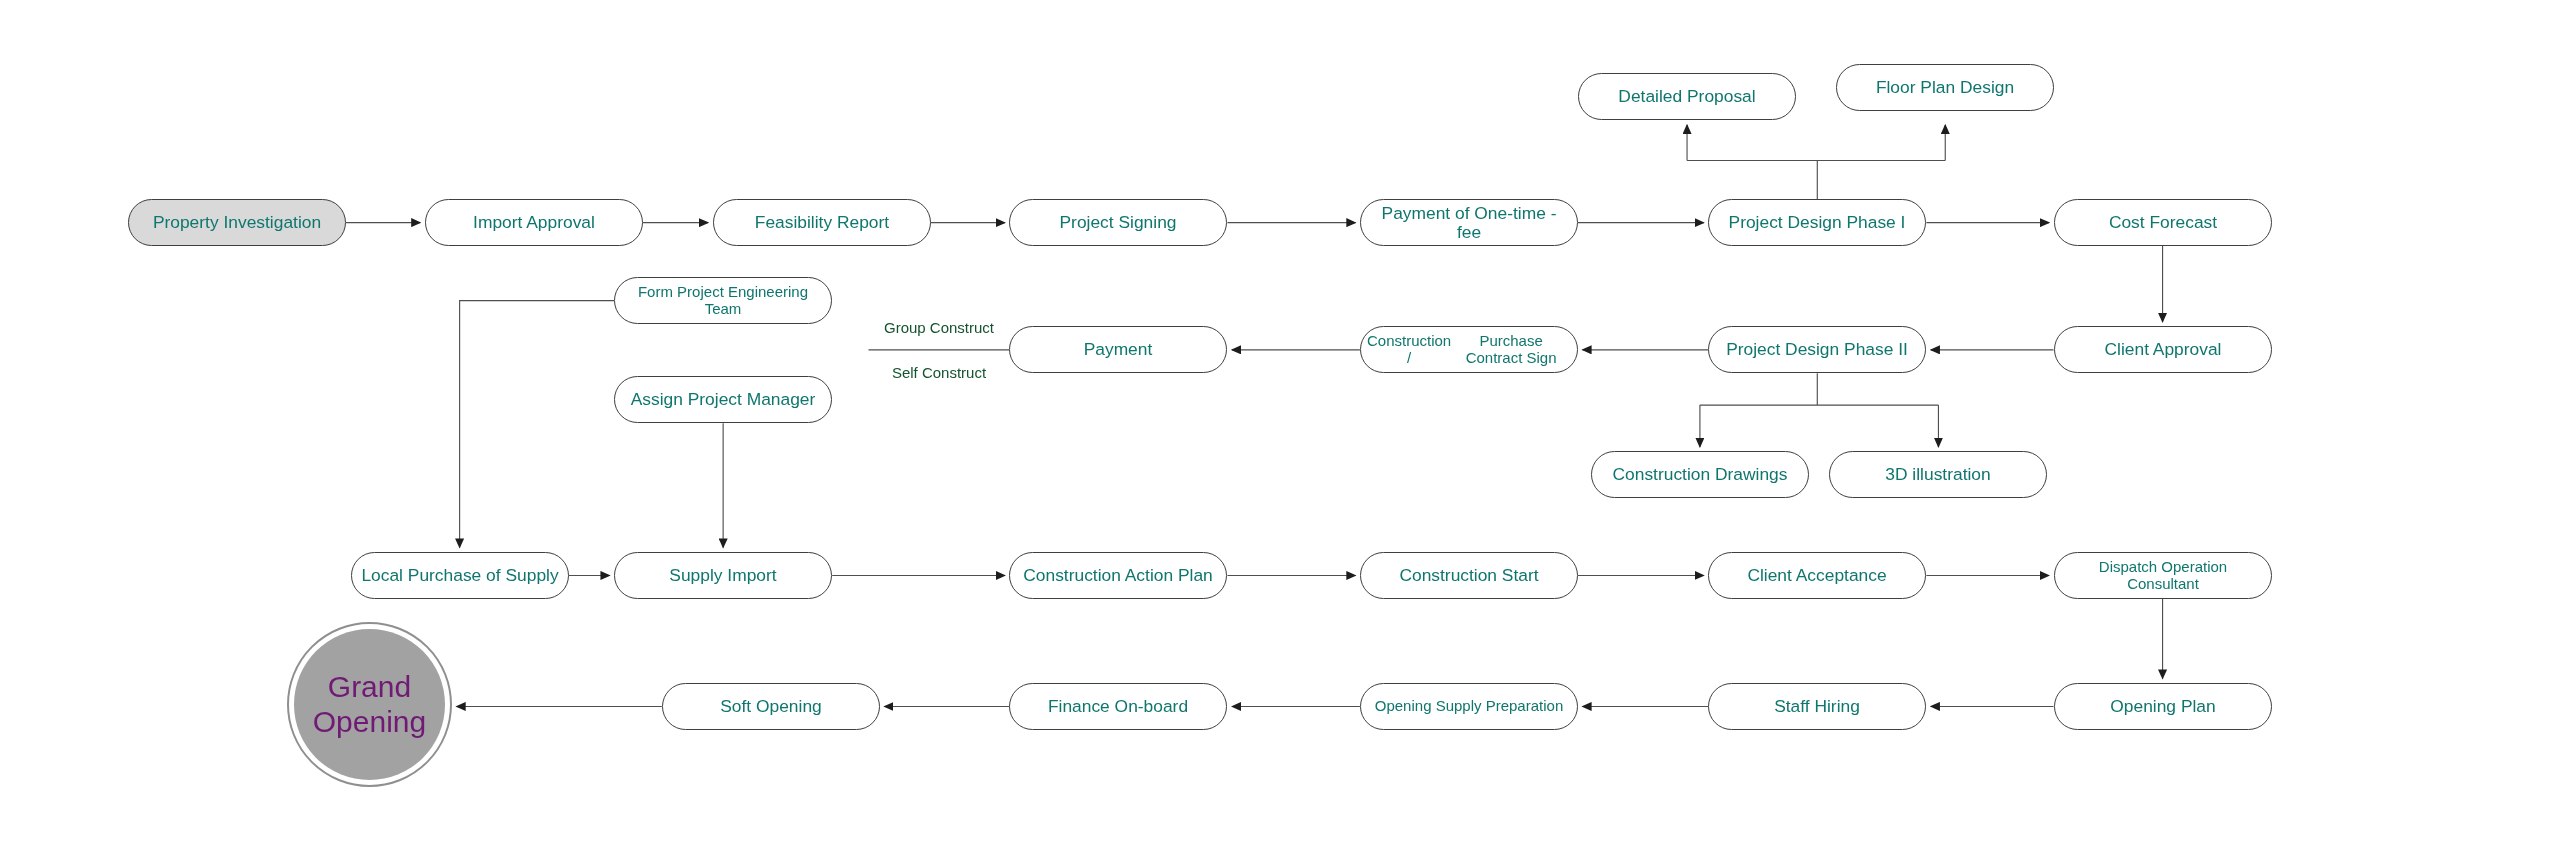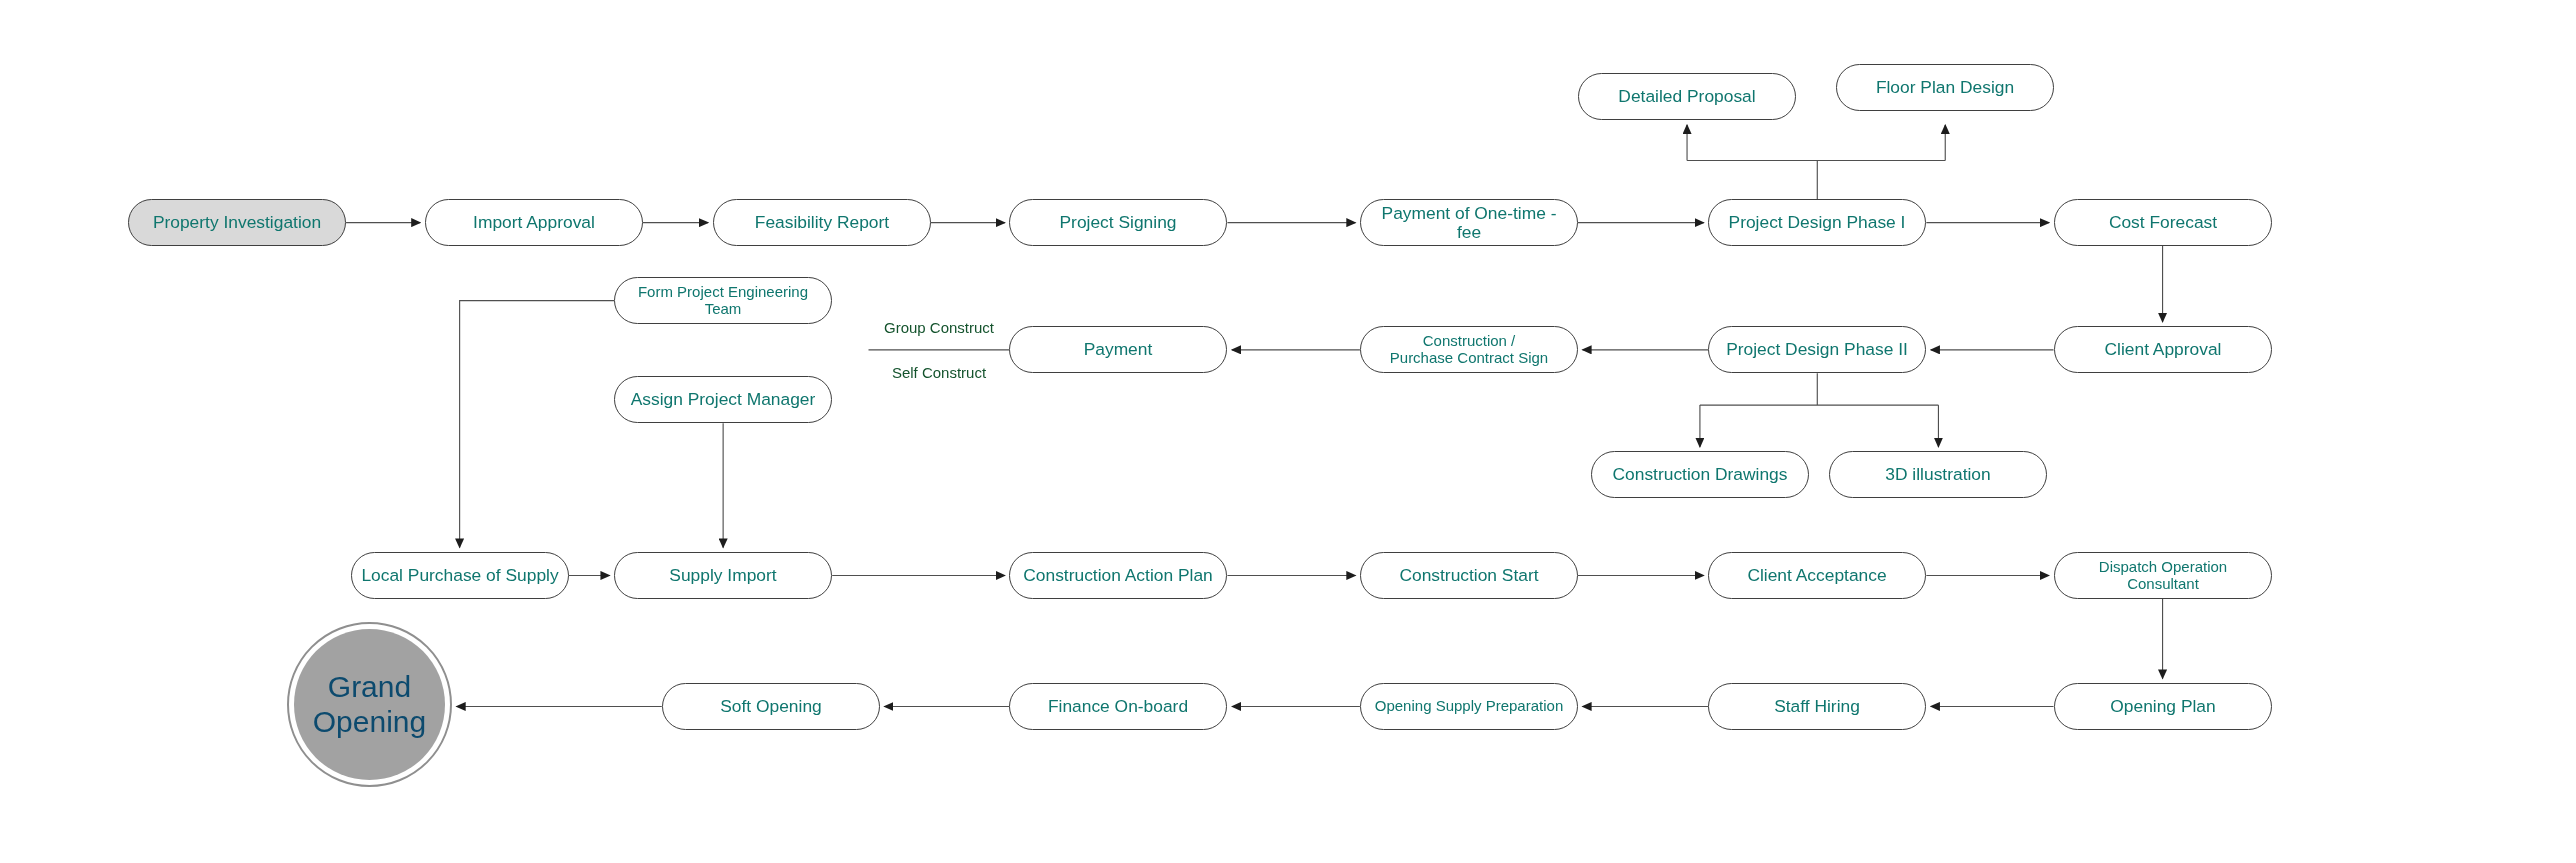--- a/index.html
+++ b/index.html
@@ -19,21 +19,21 @@
     border:1.5px solid #3f3f3f;
     border-radius:23.5px;
     display:flex;align-items:center;justify-content:center;
     text-align:center;
     font-size:17.4px;color:#0f766e;
     line-height:1.08;
     padding:0 9px;
   }
   .node.start{background:#d9d9d9;}
   .node.small{font-size:15px;padding:4px 6px;}
-  .node .stack{display:flex;flex-direction:column;align-items:center;}
+  .node .stack{display:flex;align-items:center;}
   .edge-label{
     position:absolute;
     transform:translate(-50%,-50%);
     font-size:15px;color:#14532d;
     white-space:nowrap;
   }
   .end-circle{
     position:absolute;
     left:287px;top:622px;
     width:165px;height:165px;
@@ -42,21 +42,21 @@
     border-radius:50%;
     background:#ffffff;
     display:flex;align-items:center;justify-content:center;
   }
   .end-circle .inner{
     width:151px;height:151px;
     border-radius:50%;
     background:#a2a2a2;
     display:flex;align-items:center;justify-content:center;
     text-align:center;
-    color:#0c4a6e;
+    color:#701a75;
     font-size:30px;font-weight:300;
     line-height:1.15;
     padding:0 13.6px;box-sizing:border-box;
   }
 </style>
 </head>
 <body>
 
 <div id="canvas">
 

